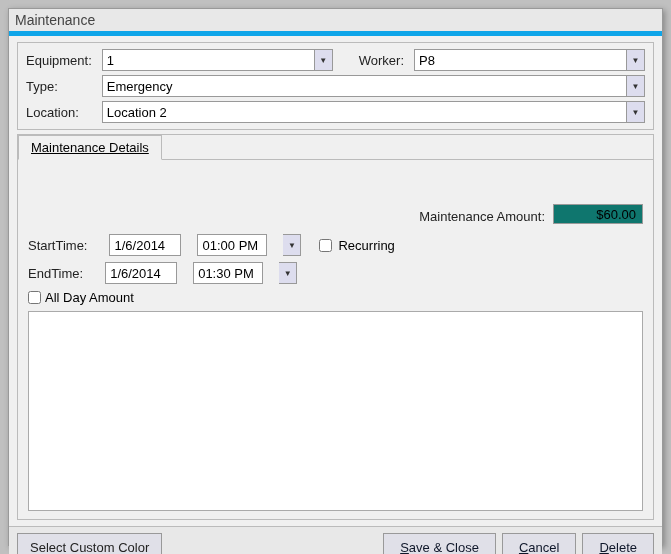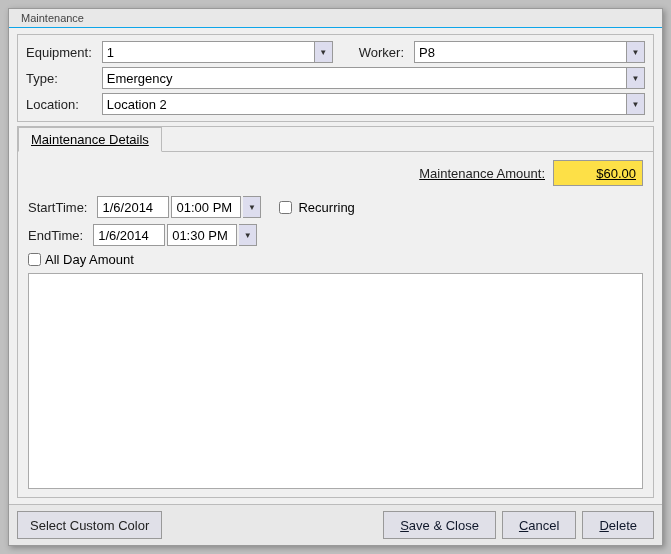--- a/index.html
+++ b/index.html
@@ -24,24 +24,24 @@
       height: 538px;
       background: #f0f0f0;
       border: 1px solid #999;
       box-shadow: 2px 2px 6px rgba(0,0,0,0.3);
       display: flex;
       flex-direction: column;
     }
 
     .window-title {
       background: #e8e8e8;
-      border-bottom: 1px solid #0ea5e9;
-      padding: 3px 12px;
+      border-bottom: 5px solid #0ea5e9;
+      padding: 3px 6px;
       color: #444;
-      font-size: 11px;
+      font-size: 14px;
     }
 
     .window-content {
       flex: 1;
       padding: 6px 8px;
       display: flex;
       flex-direction: column;
       gap: 4px;
     }
 
@@ -128,51 +128,52 @@
       flex: 1;
       padding: 8px 10px;
       display: flex;
       flex-direction: column;
       gap: 6px;
     }
 
     .maintenance-amount-row {
       display: flex;
       justify-content: flex-end;
-      align-items: center;
+      align-items: flex-end;
       gap: 8px;
       margin-bottom: 4px;
-      text-decoration: underline;
     }
 
     .amount-label {
       color: #222;
     }
 
     .amount-input {
       border: 1px solid #999;
-      background: #fde047;
+      background: #0f766e;
       padding: 2px 6px;
-      height: 26px;
+      height: 20px;
       width: 90px;
       text-align: right;
       outline: none;
+      margin-top: 36px;
     }
 
     .time-row {
       display: grid;
       grid-template-columns: 70px 1fr;
       align-items: center;
       gap: 4px;
     }
 
     .time-fields {
       display: flex;
       align-items: flex-start;
-      gap: 2px;
+      gap: 16px;
+      margin-left: 12px;
     }
 
     .time-date-input {
       border: 1px solid #999;
       background: white;
       padding: 2px 4px;
       height: 22px;
       width: 72px;
       outline: none;
     }

